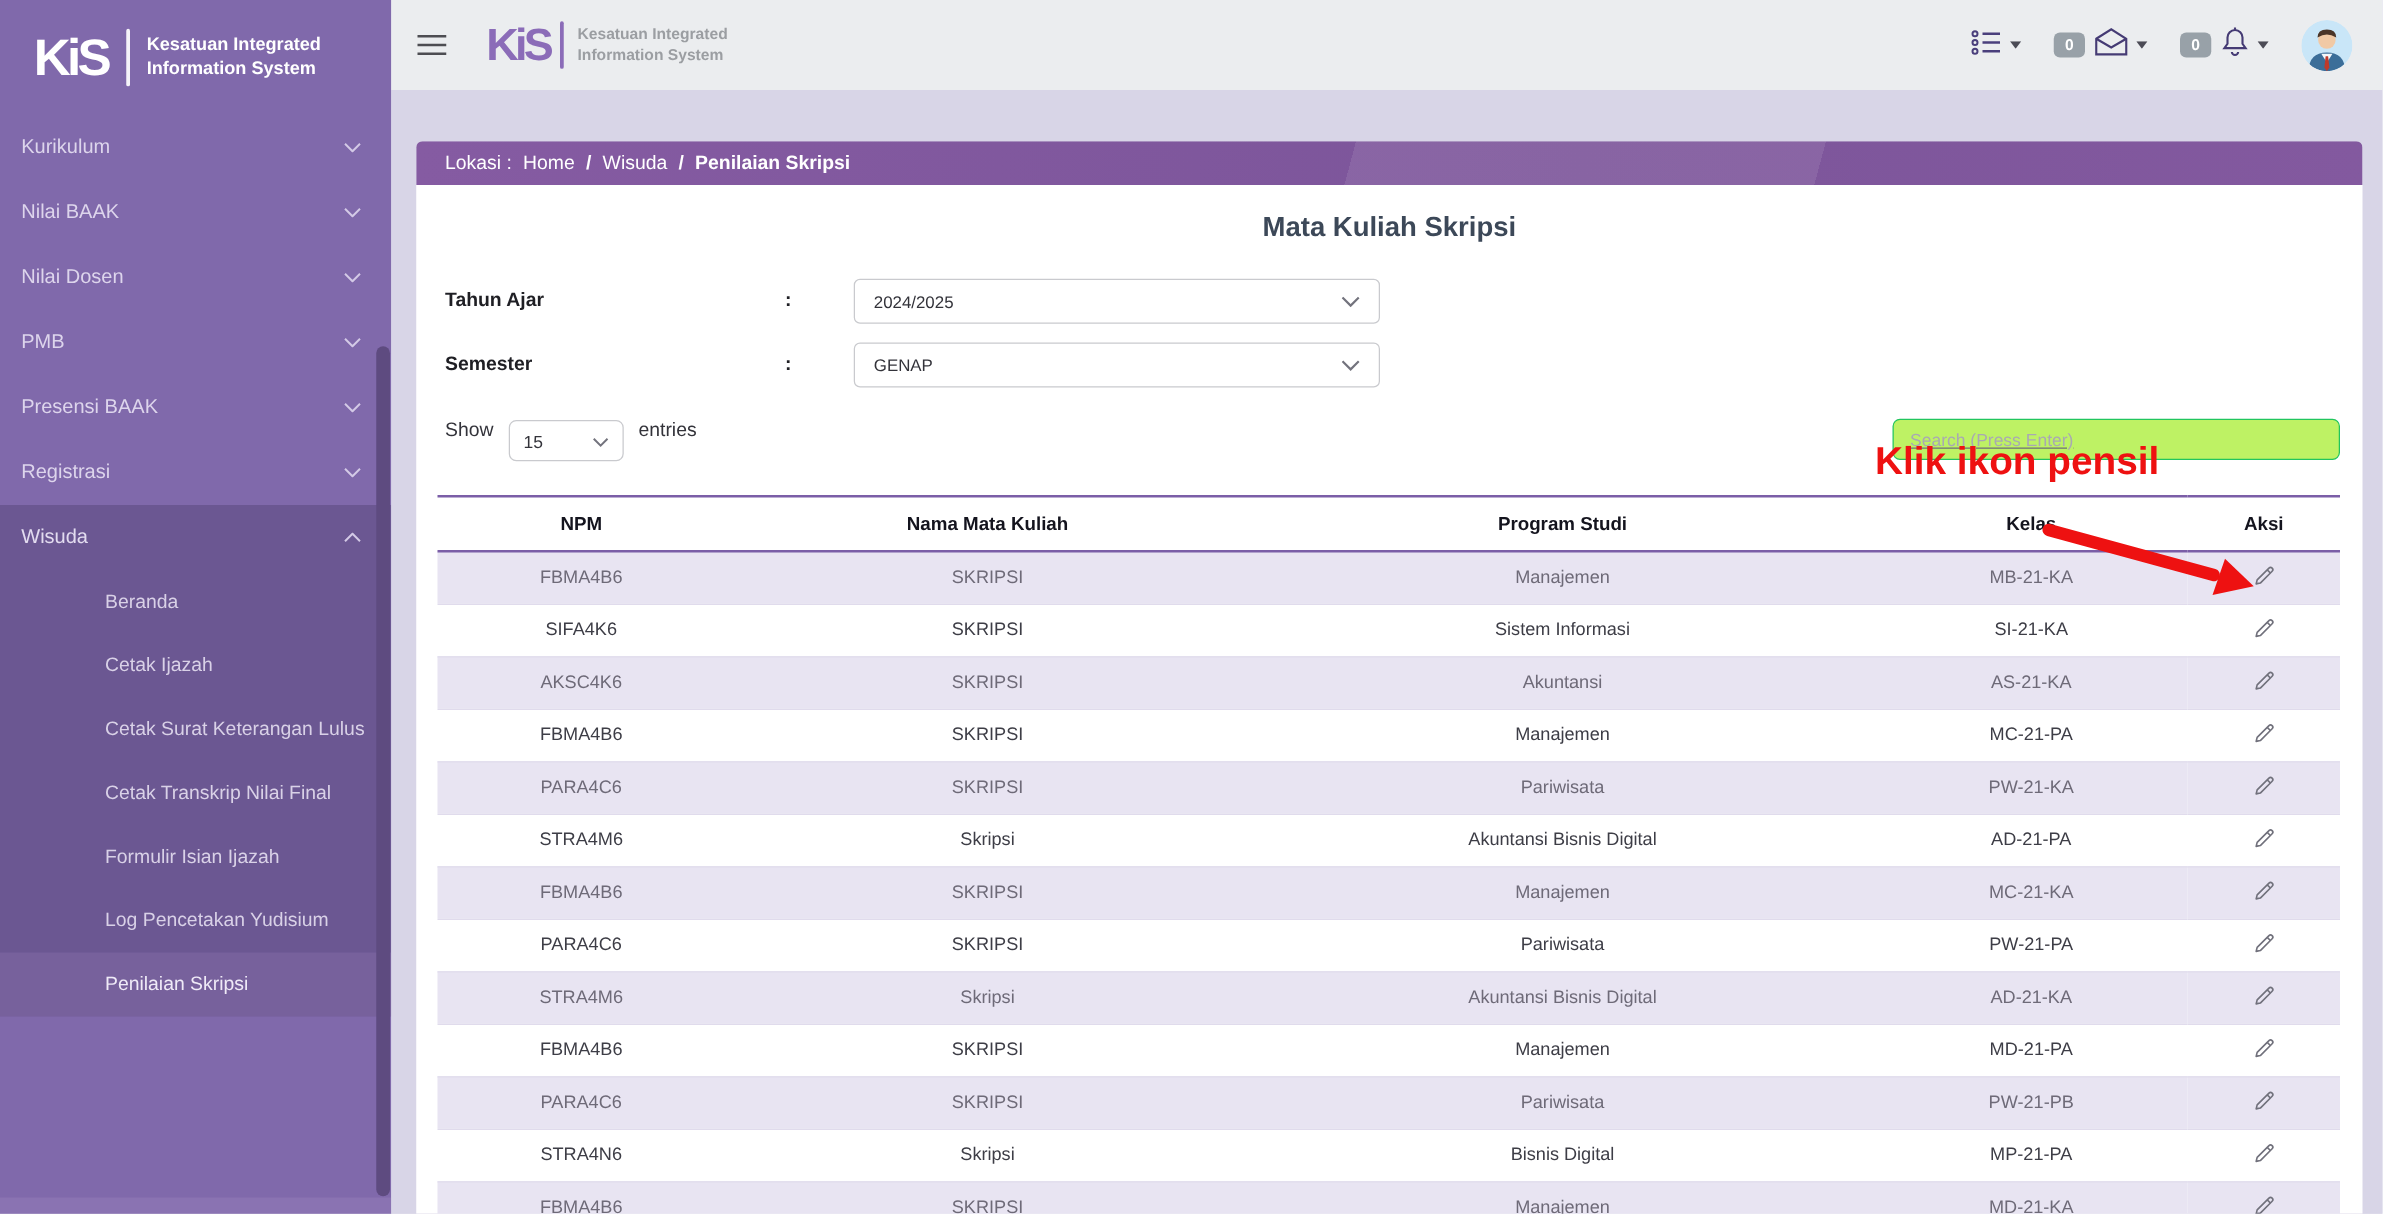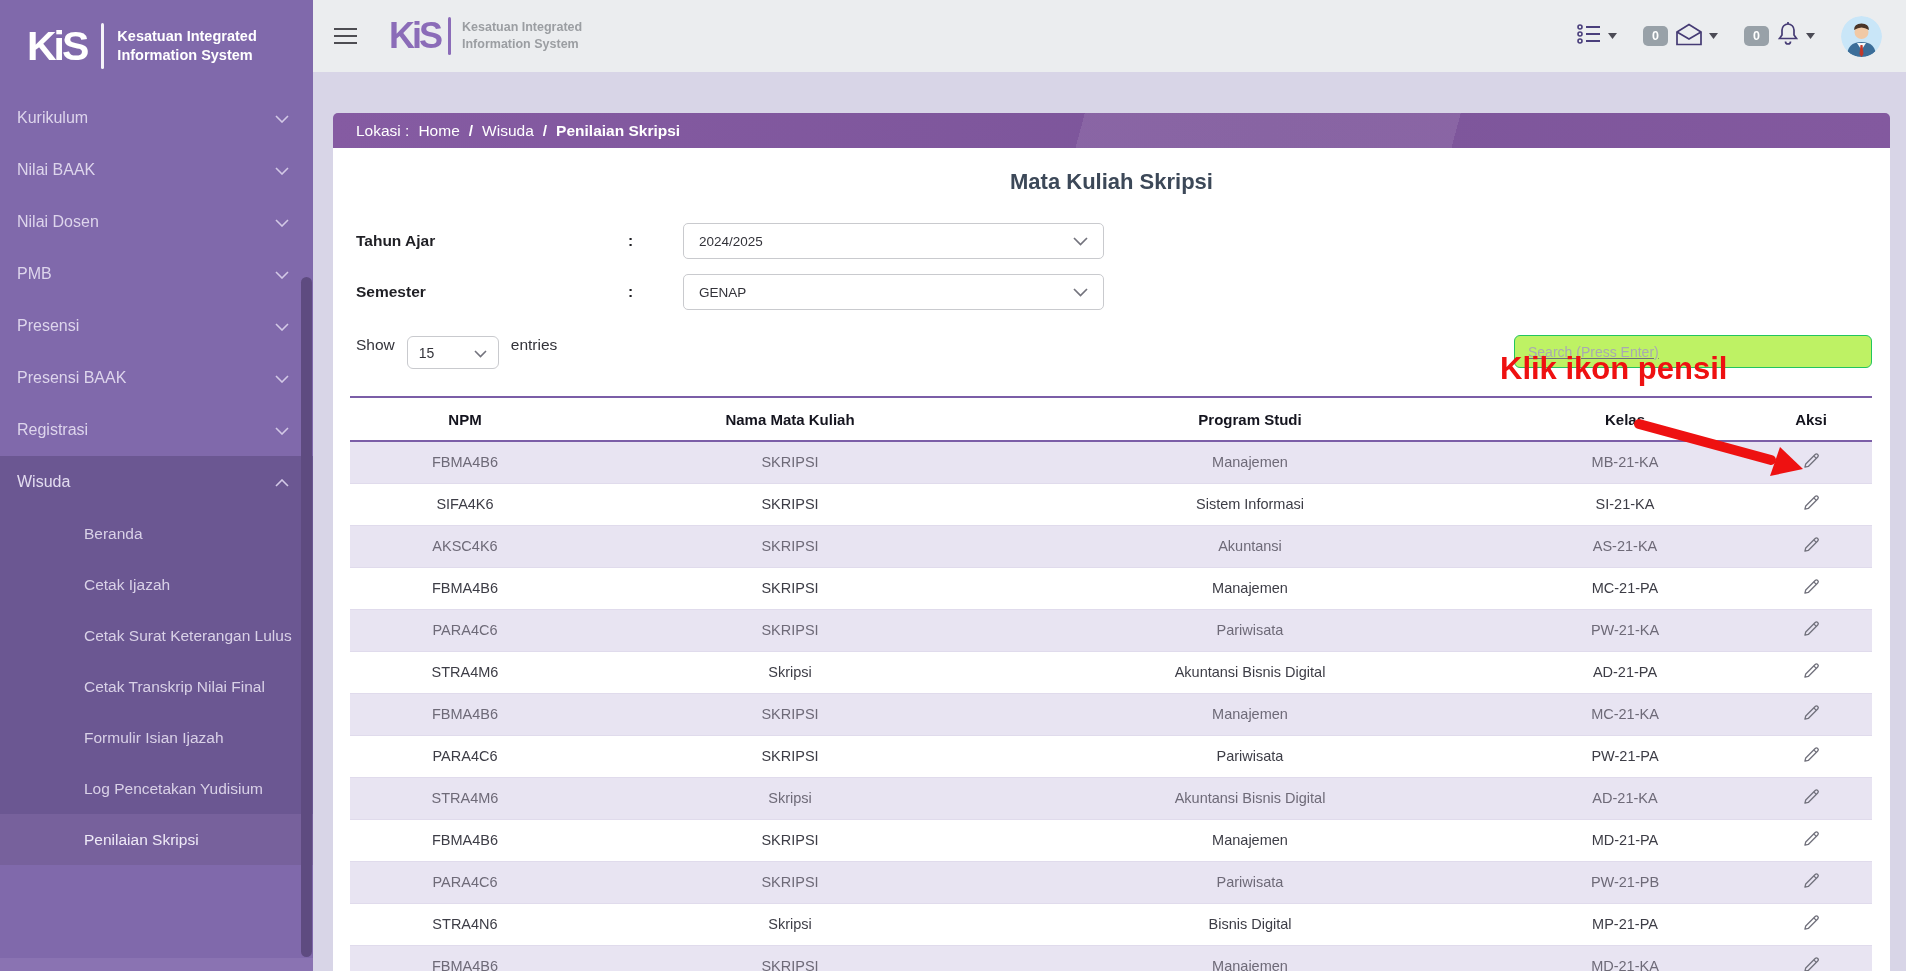--- a/index.html
+++ b/index.html
@@ -113,28 +113,20 @@
 
   <li class="side-item">
     <span>PMB</span>
     <span>
       <svg width="14" height="8" viewBox="0 0 14 8">
             <polyline points="1,1 7,7 13,1" fill="none" stroke="#d3c9e6" stroke-width="1.6"></polyline>
           </svg>
     </span>
   </li>
 
-  <li class="side-item">
-    <span>Presensi</span>
-    <span>
-      <svg width="14" height="8" viewBox="0 0 14 8">
-            <polyline points="1,1 7,7 13,1" fill="none" stroke="#d3c9e6" stroke-width="1.6"></polyline>
-          </svg>
-    </span>
-  </li>
 
   <li class="side-item">
     <span>Presensi BAAK</span>
     <span>
       <svg width="14" height="8" viewBox="0 0 14 8">
             <polyline points="1,1 7,7 13,1" fill="none" stroke="#d3c9e6" stroke-width="1.6"></polyline>
           </svg>
     </span>
   </li>
 

